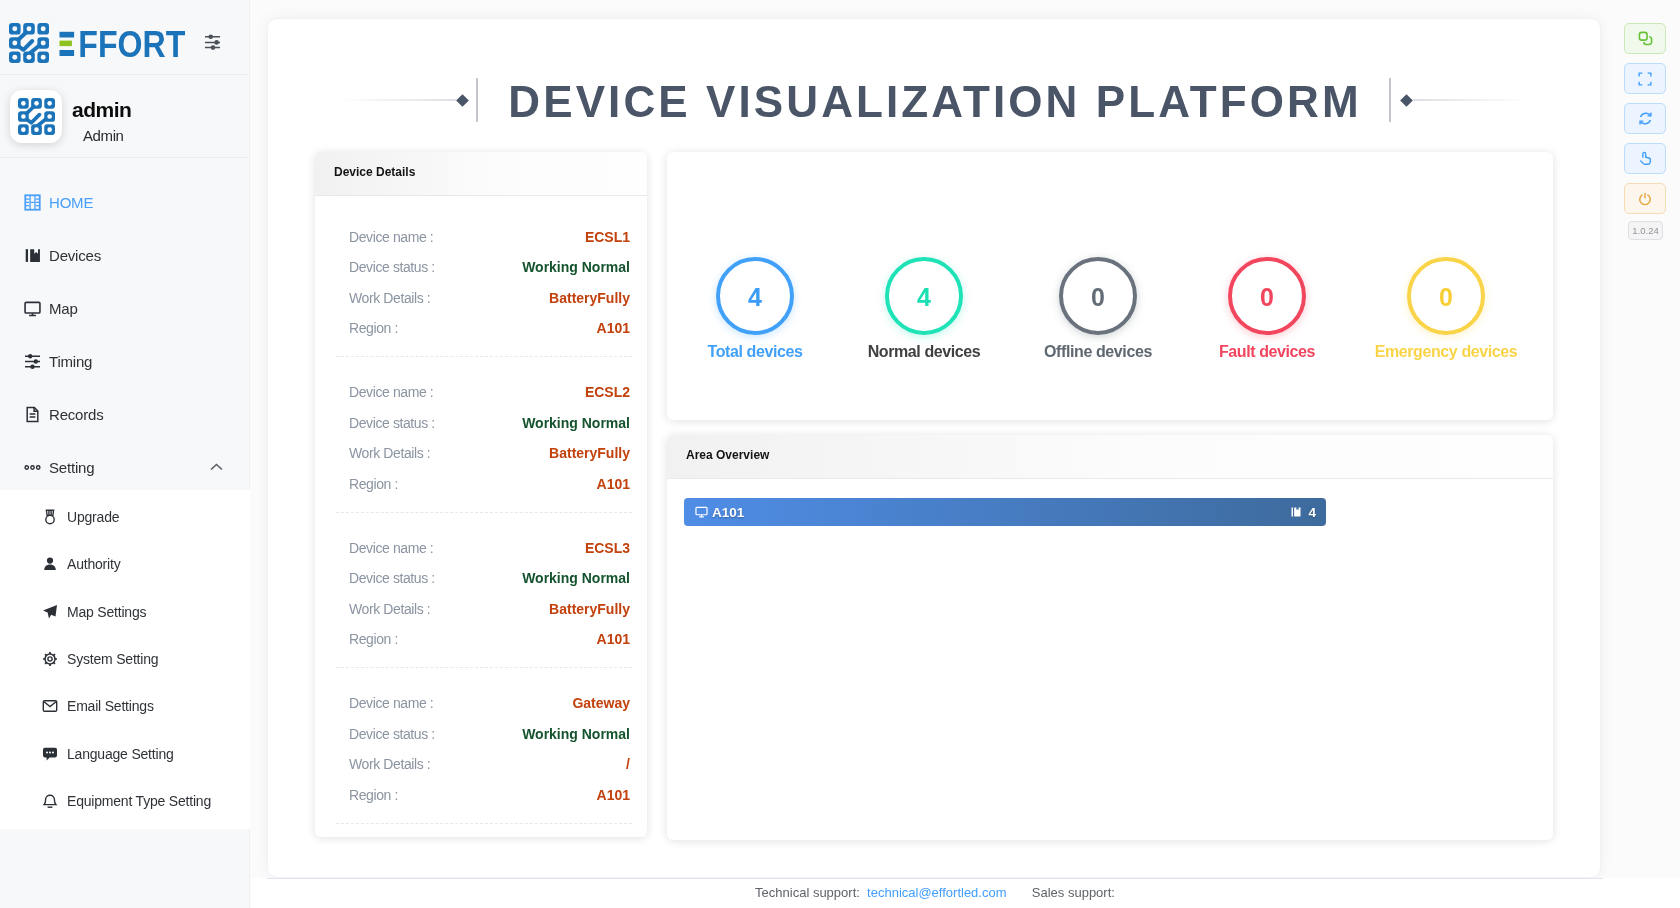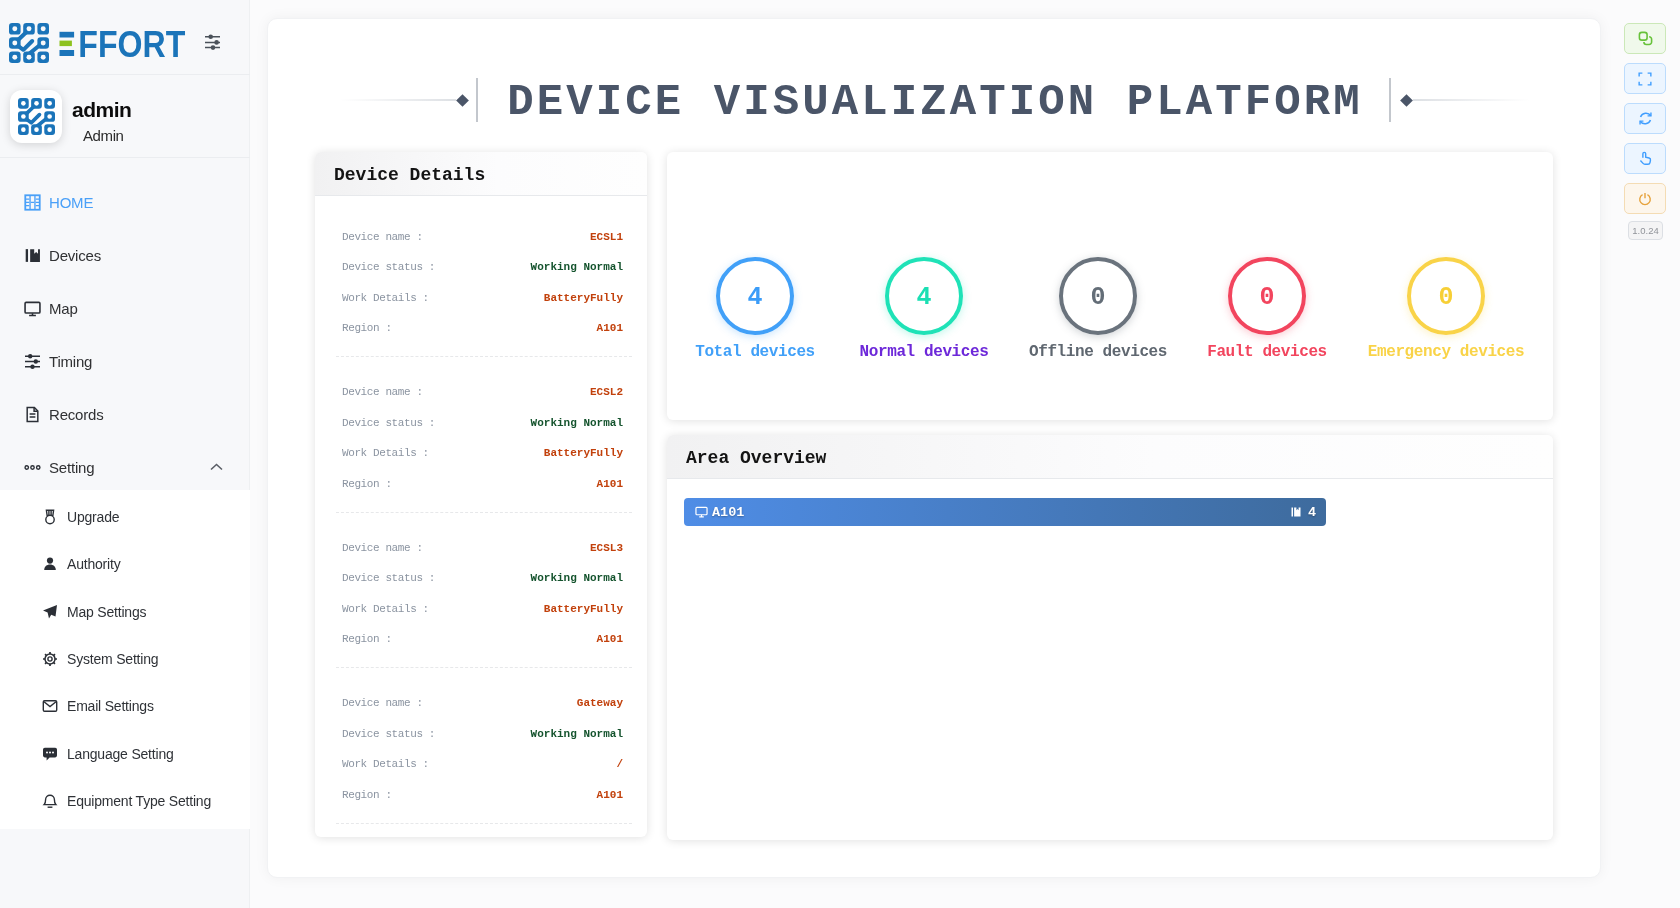--- a/index.html
+++ b/index.html
@@ -15,37 +15,37 @@
 .urole { position:absolute; left:83px; top:51px; font-size:15px; color:#2b2b2b; letter-spacing:-0.4px; }
 
 .menu-item { position:absolute; left:0; width:250px; height:40px; display:flex; align-items:center; color:#303133; font-size:15px; letter-spacing:-0.2px; }
 .menu-item svg { margin-left:24px; margin-right:8px; flex:none; }
 .menu-item.active { color:#4aa0f8; }
 #submenu-bg { position:absolute; left:0; top:490px; width:250px; height:339px; background:#ffffff; }
 .sub-item { position:absolute; left:0; width:250px; height:40px; display:flex; align-items:center; color:#2f3237; font-size:14px; letter-spacing:-0.2px; }
 .sub-item svg { margin-left:42px; margin-right:9px; flex:none; }
 
 
-#main { position:absolute; left:251px; top:0; width:1429px; height:908px; background:#fbfbfc;font-family:Liberation Mono, monospace; }
+#main { position:absolute; left:251px; top:0; width:1429px; height:908px; background:#fbfbfc; }
 #bigcard { position:absolute; left:16px; top:18px; width:1334px; height:860px; background:#fff; border:1px solid #f1f2f4; border-radius:10px; box-shadow:0 0 14px rgba(0,0,0,.05); }
 #footer { position:absolute; left:0; top:878px; width:1429px; height:30px; background:#fff; font-size:13px; color:#5f6368; }
 #footline { position:absolute; left:16px; top:0; width:1336px; height:1px; background:#e2e4f0; }
 #footer .inner { position:absolute; top:7px; left:0; width:1368px; text-align:center; }
 #footer a { color:#409eff; text-decoration:none; }
 
 
 #title-text { position:absolute; top:60.5px; left:0; width:1334px; text-align:center; font-size:44px; font-weight:bold; color:#4a5568; letter-spacing:3.1px; line-height:44px; white-space:nowrap; }
 
 
 .card { position:absolute; background:#fff; border-radius:6px; box-shadow:0 1px 10px rgba(0,0,0,.12); }
 .card-header { position:absolute; left:0; top:0; right:0; height:44px; border-bottom:1px solid #e7e9ec; background:linear-gradient(90deg,#f1f1f2 0%,#fcfcfd 55%,#fefefe 100%); border-radius:6px 6px 0 0; }
-.card-header .t { position:absolute; left:19px; top:12.5px; font-size:18px; font-weight:bold; color:#141414; letter-spacing:0; }
-
-
-.drow { position:absolute; left:27px; width:281px; height:16px; line-height:16px; font-size:11px; }
+.card-header .t { position:absolute; left:19px; top:12.5px; font-size:12px; font-weight:bold; color:#141414; letter-spacing:0; }
+
+
+.drow { position:absolute; left:34px; width:281px; height:16px; line-height:16px; font-size:14px; }
 .drow .lab { position:absolute; left:0; top:0; color:#8b94a1; letter-spacing:-0.4px; }
 .drow .val { position:absolute; right:0; top:0; color:#c2410c; font-weight:bold; }
 .val.green { color:#14532d; }
 .dsep { position:absolute; left:21px; width:296px; border-top:1px dashed #e7e8ea; }
 
 
 .circle-item { position:absolute; width:160px; text-align:center; }
 .circle { margin:0 auto; width:78px; height:78px; border-radius:50%; display:flex; align-items:center; justify-content:center; font-size:25px; font-weight:bold; padding-top:2px; }
 .circle-label { margin-top:8px; font-size:16px; font-weight:bold; letter-spacing:-0.4px; }
 
@@ -145,21 +145,21 @@
       <div class="dsep" style="top:670.8px"></div>
     </div>
 
     <div class="card" id="do" style="left:399px; top:133px; width:886px; height:268px;">
       <div class="circle-item" style="left:8px; top:105px;">
         <div class="circle" style="border:4px solid #41a0f8; color:#3b9cf8; box-shadow:0 2px 9px rgba(65,160,248,.28);">4</div>
         <div class="circle-label" style="color:#41a0f8;">Total devices</div>
       </div>
       <div class="circle-item" style="left:177px; top:105px;">
         <div class="circle" style="border:4px solid #1fe2b7; color:#1bdfb3; box-shadow:0 2px 9px rgba(31,226,183,.28);">4</div>
-        <div class="circle-label" style="color:#6d28d9;">Normal devices</div>
+        <div class="circle-label" style="color:#404040;">Normal devices</div>
       </div>
       <div class="circle-item" style="left:351px; top:105px;">
         <div class="circle" style="border:4px solid #6a737d; color:#636d77; box-shadow:0 2px 9px rgba(90,100,110,.28);">0</div>
         <div class="circle-label" style="color:#5f6770;">Offline devices</div>
       </div>
       <div class="circle-item" style="left:520px; top:105px;">
         <div class="circle" style="border:4px solid #f2455e; color:#f2455e; box-shadow:0 2px 9px rgba(242,69,94,.28);">0</div>
         <div class="circle-label" style="color:#f2455e;">Fault devices</div>
       </div>
       <div class="circle-item" style="left:699px; top:105px;">
@@ -178,20 +178,24 @@
             <path d="M7 9.5 v2 M4.5 11.8 h5"></path>
           </svg>
         <span style="position:absolute;left:28px;top:7px;text-shadow:0 1px 2px rgba(0,0,0,.3);">A101</span>
         <svg style="position:absolute;right:24px;top:8px" width="12" height="12" viewBox="0 0 16 16" fill="#fff">
             <path d="M2 2 h2 v12 h-2 z M5.5 2 h3 v3.5 l1.5-1.4 1.5 1.4 v-3.5 h2.5 v12 h-8.5 z"></path>
           </svg>
         <span style="position:absolute;right:10px;top:7px;text-shadow:0 1px 2px rgba(0,0,0,.3);">4</span>
       </div>
     </div>
   </div>
+  <div id="footer">
+      <div id="footline"></div>
+      <div class="inner">Technical support: &nbsp;<a>technical@effortled.com</a> &nbsp;&nbsp;&nbsp;&nbsp;&nbsp; Sales support:</div>
+    </div>
 </div>
 
 <div id="sidebar">
   <div id="user-row">
     <div class="avatar-box">
       <svg width="37" height="37" viewBox="0 0 100 100">
         <g fill="none" stroke="#1b74b9" stroke-width="10" stroke-linecap="round" stroke-linejoin="round">
           <path d="M43 23 L22 43"></path>
           <path d="M25 59 L36 67 L58 45"></path>
           <path d="M48 79 L75 57"></path>

